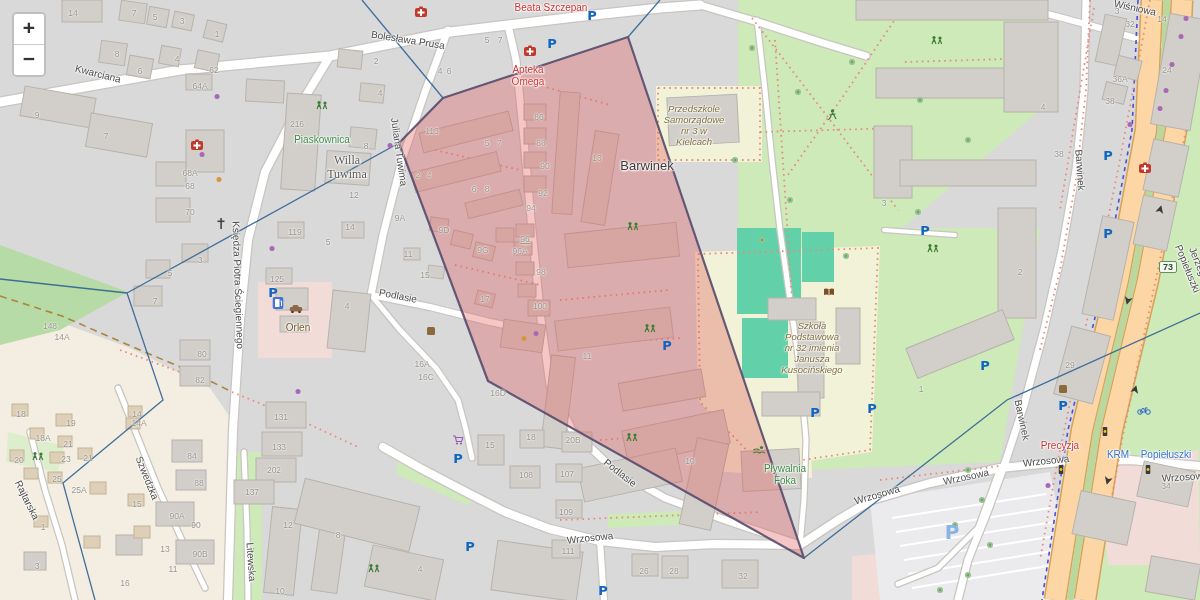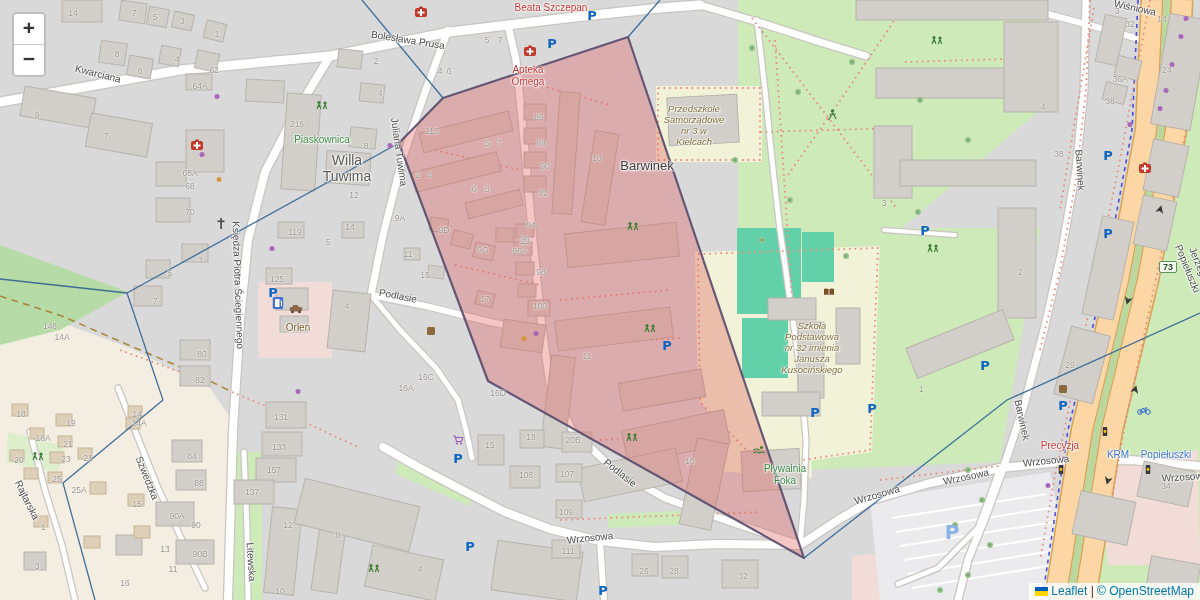--- a/index.html
+++ b/index.html
@@ -8,21 +8,21 @@
   #base{position:absolute;left:0;top:0;}
   .lbl{position:absolute;white-space:pre-line;text-align:center;transform:translate(-50%,-50%);
        text-shadow:0 0 2px #fff,0 0 2px #fff,0 0 3px #fff,1px 1px 2px #fff;line-height:1.15;pointer-events:none;}
   .street{font-size:10px;color:#4d4d4d;}
   .place{font-size:13px;color:#3c3c3c;}
   .poiRed{font-size:10px;color:#cf3434;}
   .poiGreen{font-size:10px;color:#3c8a46;}
   .poiOlive{font-size:9.5px;color:#80703b;font-style:italic;}
   .poiBrown{font-size:10px;color:#7a5a28;}
   .poiBlue{font-size:10px;color:#3a74d6;margin-top:32px;}
-  .poiGray{font-size:14px;color:#5a5a5a;}
+  .poiGray{font-size:12px;color:#5a5a5a;font-family:Liberation Serif, serif;}
   .num{font-size:8.5px;color:#98938c;text-shadow:0 0 2px #fff,0 0 2px #fff;}
   .icon{position:absolute;transform:translate(-50%,-50%);pointer-events:none;}
   .icon-p{color:#1065c0;font-weight:bold;font-size:13px;font-family:"DejaVu Sans",sans-serif;}
   .icon-p.big{color:#8ab4e4;font-size:20px;font-weight:bold;}
   .dot{border-radius:50%;}
   .shield{font-size:9px;color:#2d4d2d;background:#f4f9f0;border:1px solid #5f8f5f;border-radius:2px;
           padding:0 3px;font-weight:bold;}
   
   .zoomctl{position:absolute;left:12px;top:12px;width:30px;border:2px solid rgba(0,0,0,0.25);
            border-radius:5px;background:#fff;z-index:50;}
@@ -386,21 +386,21 @@
       <div class="lbl num" style="left: 88px; top: 459px;">21</div>
       <div class="lbl num" style="left: 19px; top: 461px;">20</div>
       <div class="lbl num" style="left: 57px; top: 480px;">25</div>
       <div class="lbl num" style="left: 79px; top: 491px;">25A</div>
       <div class="lbl num" style="left: 137px; top: 505px;">15</div>
       <div class="lbl num" style="left: 43px; top: 528px;">1</div>
       <div class="lbl num" style="left: 137px; top: 415px;">14</div>
       <div class="lbl num" style="left: 139px; top: 424px;">14A</div>
       <div class="lbl num" style="left: 281px; top: 418px;">131</div>
       <div class="lbl num" style="left: 279px; top: 448px;">133</div>
-      <div class="lbl num" style="left: 274px; top: 471px;">157</div>
+      <div class="lbl num" style="left: 274px; top: 471px;">202</div>
       <div class="lbl num" style="left: 252px; top: 493px;">137</div>
       <div class="lbl num" style="left: 288px; top: 526px;">12</div>
       <div class="lbl num" style="left: 338px; top: 536px;">8</div>
       <div class="lbl num" style="left: 280px; top: 592px;">10</div>
       <div class="lbl num" style="left: 125px; top: 584px;">16</div>
       <div class="lbl num" style="left: 432px; top: 132px;">113</div>
       <div class="lbl num" style="left: 487px; top: 41px;">5</div>
       <div class="lbl num" style="left: 500px; top: 41px;">7</div>
       <div class="lbl num" style="left: 440px; top: 72px;">4</div>
       <div class="lbl num" style="left: 449px; top: 72px;">6</div>
@@ -408,33 +408,33 @@
       <div class="lbl num" style="left: 541px; top: 144px;">88</div>
       <div class="lbl num" style="left: 545px; top: 167px;">90</div>
       <div class="lbl num" style="left: 543px; top: 194px;">92</div>
       <div class="lbl num" style="left: 487px; top: 144px;">5</div>
       <div class="lbl num" style="left: 499px; top: 144px;">7</div>
       <div class="lbl num" style="left: 418px; top: 176px;">2</div>
       <div class="lbl num" style="left: 429px; top: 176px;">4</div>
       <div class="lbl num" style="left: 474px; top: 190px;">6</div>
       <div class="lbl num" style="left: 487px; top: 190px;">8</div>
       <div class="lbl num" style="left: 597px; top: 159px;">13</div>
-      <div class="lbl num" style="left: 531px; top: 226px;">94</div>
+      <div class="lbl num" style="left: 531px; top: 209px;">94</div>
       <div class="lbl num" style="left: 525px; top: 240px; text-decoration: underline;">96</div>
       <div class="lbl num" style="left: 520px; top: 252px;">96A</div>
       <div class="lbl num" style="left: 444px; top: 231px;">9D</div>
       <div class="lbl num" style="left: 483px; top: 251px;">9G</div>
       <div class="lbl num" style="left: 400px; top: 219px;">9A</div>
       <div class="lbl num" style="left: 408px; top: 255px;">11</div>
       <div class="lbl num" style="left: 541px; top: 273px;">98</div>
       <div class="lbl num" style="left: 425px; top: 276px;">15</div>
       <div class="lbl num" style="left: 485px; top: 300px;">17</div>
       <div class="lbl num" style="left: 540px; top: 307px;">100</div>
       <div class="lbl num" style="left: 587px; top: 357px;">11</div>
-      <div class="lbl num" style="left: 406px; top: 365px; margin-top: 24px;">16A</div>
+      <div class="lbl num" style="left: 422px; top: 365px;">16A</div>
       <div class="lbl num" style="left: 426px; top: 378px;">16C</div>
       <div class="lbl num" style="left: 498px; top: 394px;">16D</div>
       <div class="lbl num" style="left: 490px; top: 446px;">15</div>
       <div class="lbl num" style="left: 531px; top: 438px;">18</div>
       <div class="lbl num" style="left: 573px; top: 441px;">20B</div>
       <div class="lbl num" style="left: 526px; top: 476px;">108</div>
       <div class="lbl num" style="left: 567px; top: 475px;">107</div>
       <div class="lbl num" style="left: 566px; top: 513px;">109</div>
       <div class="lbl num" style="left: 568px; top: 552px;">111</div>
       <div class="lbl num" style="left: 644px; top: 572px;">26</div>
@@ -627,16 +627,13 @@
           <path d="M5 0 L9 8 L5 6 L1 8 Z" fill="#3a3a3a"></path>
         </svg></div>
       <div class="icon" style="left: 1168px; top: 265px;"><span class="shield">73</span></div>
     </div>
 
   <div class="zoomctl">
     <a>+</a>
     <a>−</a>
   </div>
 
-  <div class="attrib">
-    <span class="flag"></span><a>Leaflet</a><span> | </span><a>© OpenStreetMap</a>
-  </div>
 </div>
 
 </body></html>

